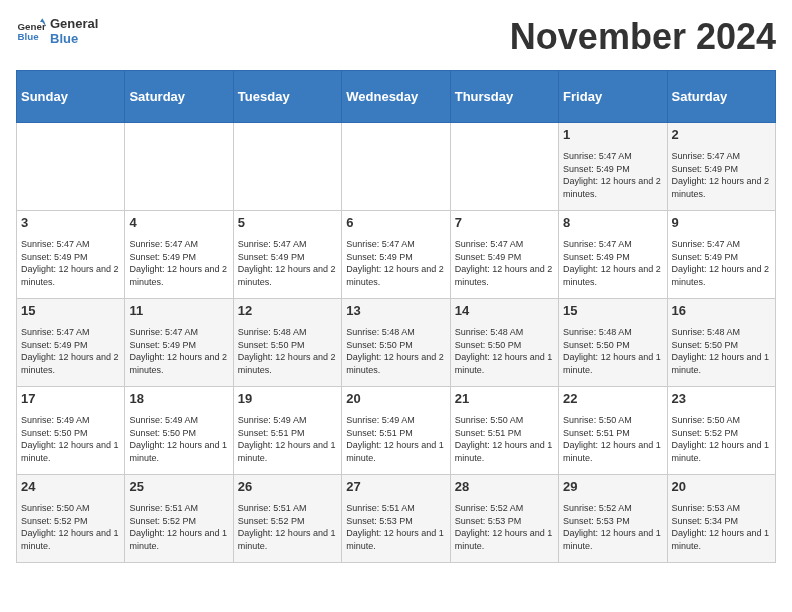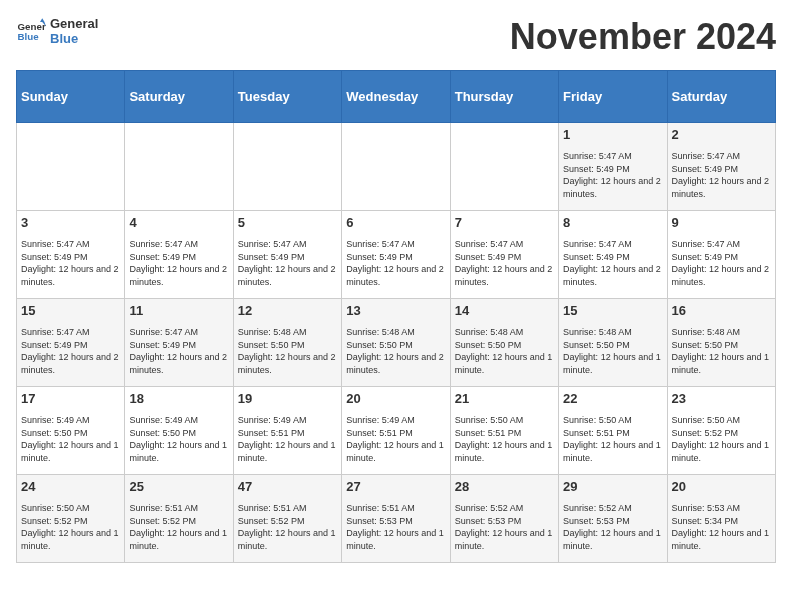--- a/index.html
+++ b/index.html
@@ -272,21 +272,21 @@
 Sunset: 5:52 PM
 Daylight: 12 hours and 1 minute.</div>
         </td>
         <td>
           <span class="day-number">25</span>
           <div class="day-info" style="white-space: pre-line;">Sunrise: 5:51 AM
 Sunset: 5:52 PM
 Daylight: 12 hours and 1 minute.</div>
         </td>
         <td>
-          <span class="day-number">47</span>
+          <span class="day-number">26</span>
           <div class="day-info" style="white-space: pre-line;">Sunrise: 5:51 AM
 Sunset: 5:52 PM
 Daylight: 12 hours and 1 minute.</div>
         </td>
         <td>
           <span class="day-number">27</span>
           <div class="day-info" style="white-space: pre-line;">Sunrise: 5:51 AM
 Sunset: 5:53 PM
 Daylight: 12 hours and 1 minute.</div>
         </td>

